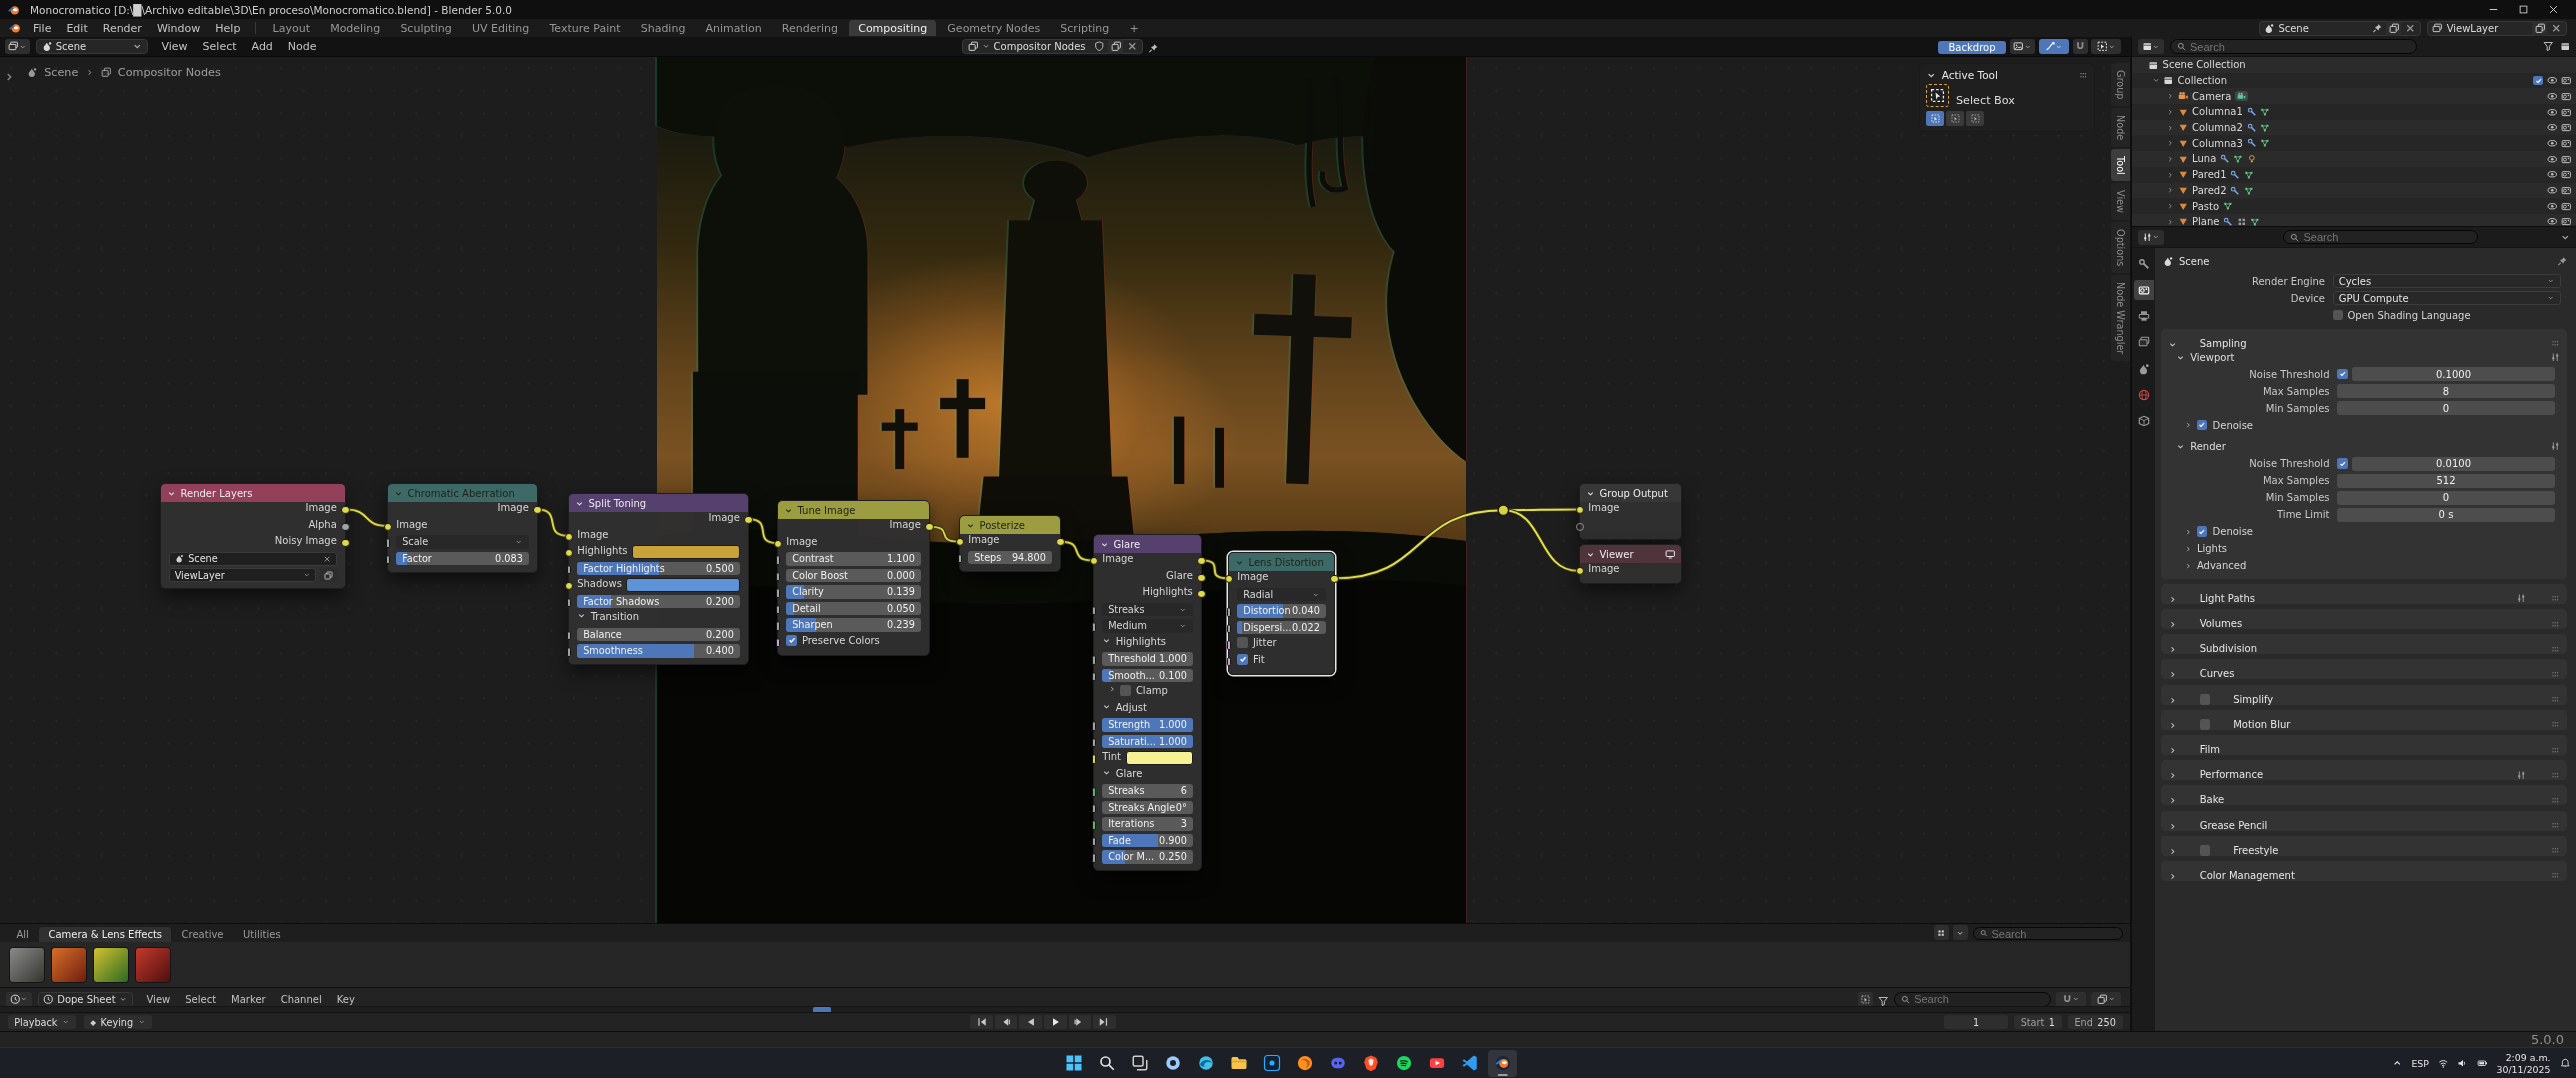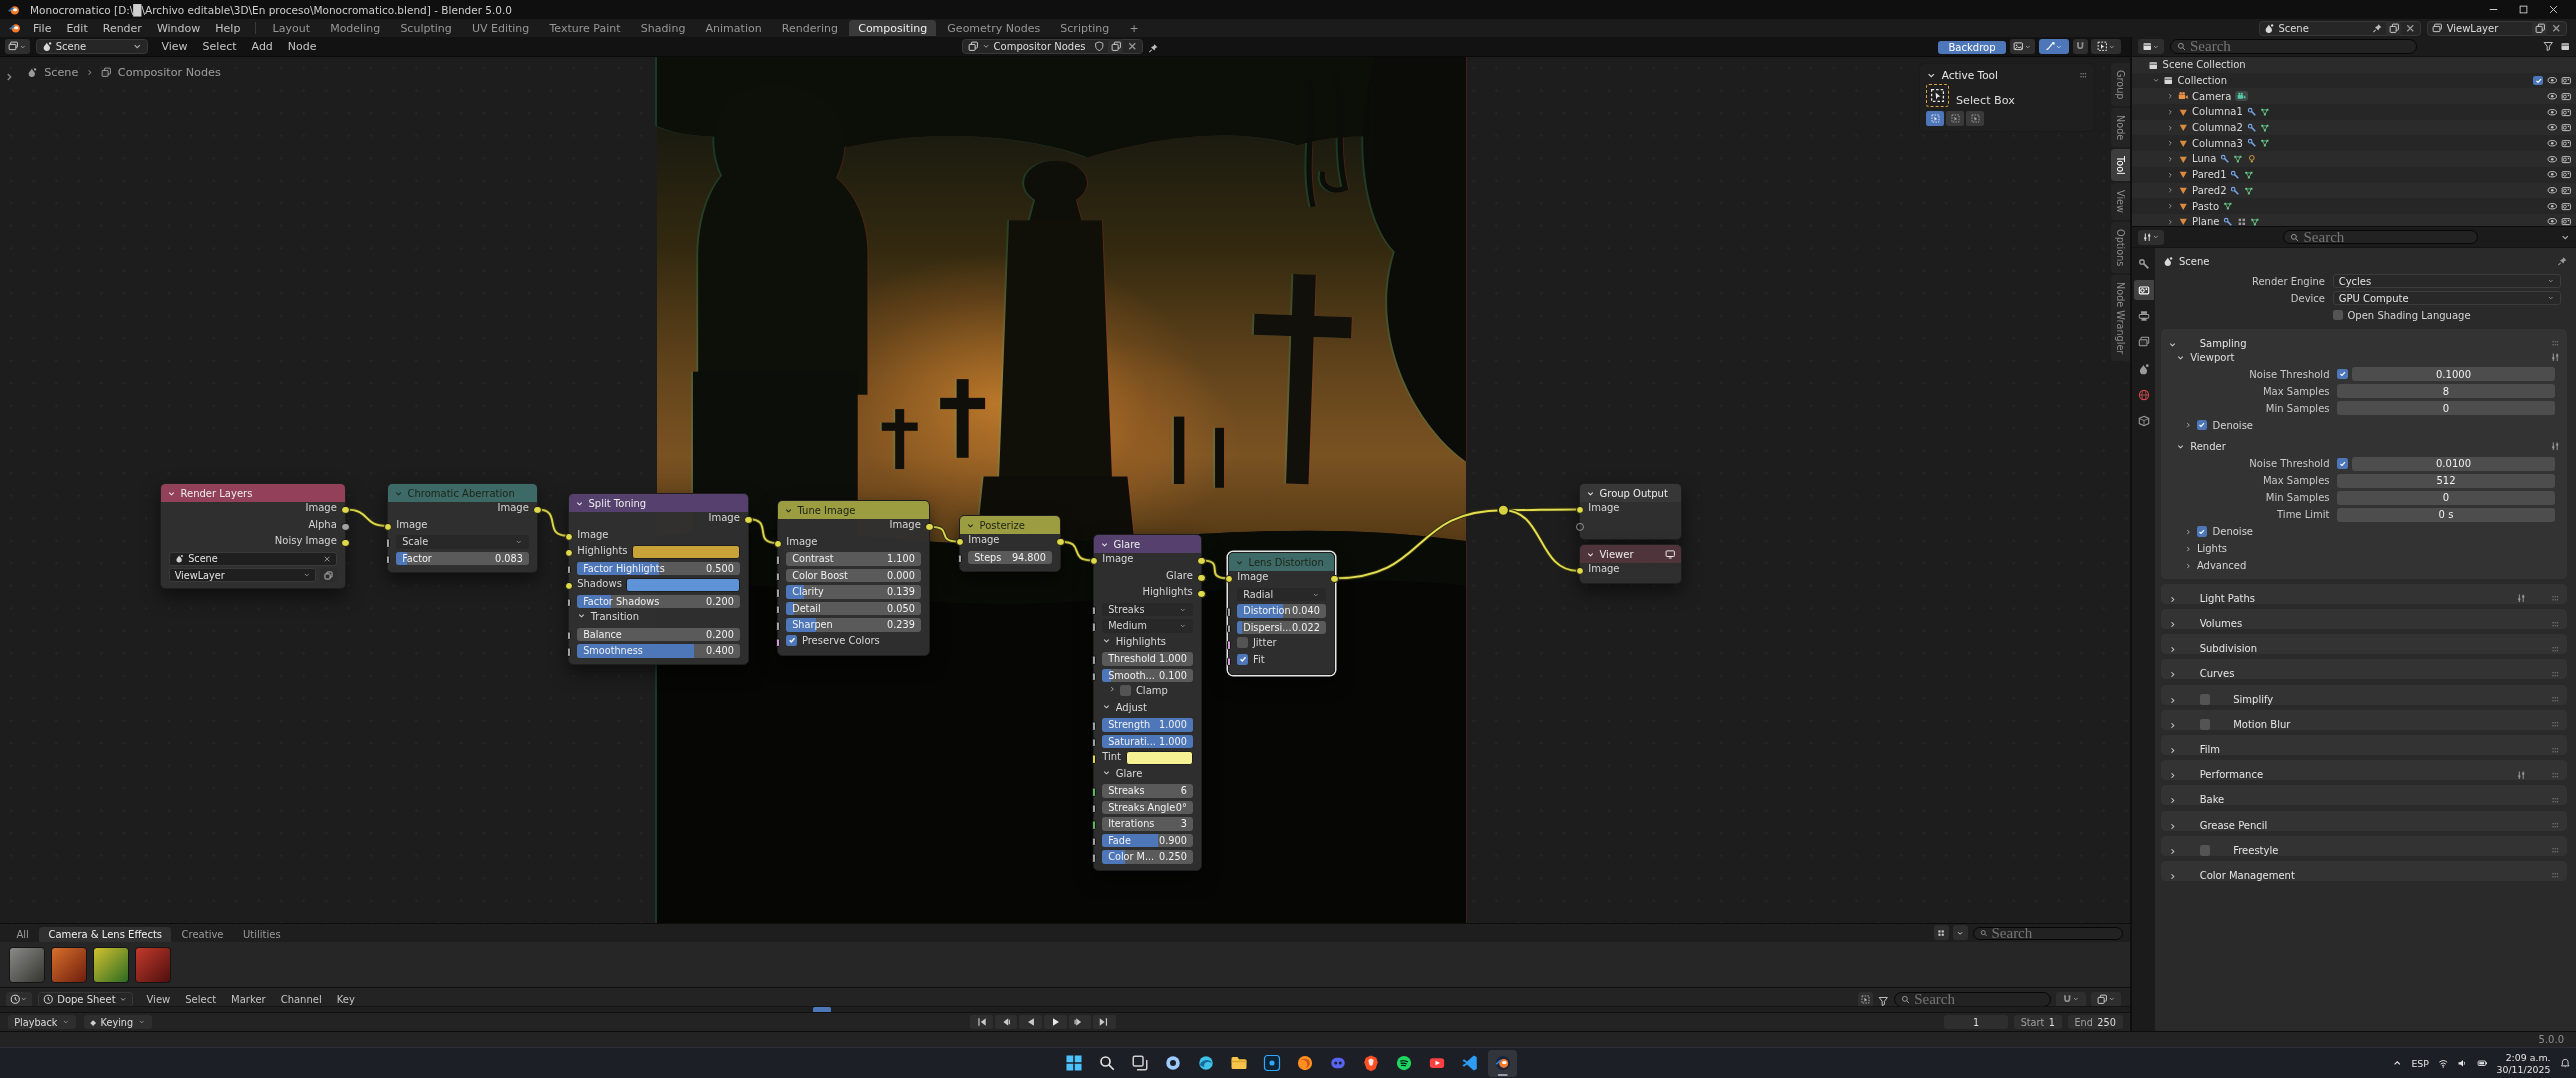--- a/index.html
+++ b/index.html
@@ -59,21 +59,21 @@
 .nswatch{flex:1;height:13.5px;border-radius:3px;border:0.7px solid #1d1d1d}
 .nfield{flex:1;height:14.2px;background:#1f1f1f;border:0.7px solid #3a3a3a;border-radius:3px;display:flex;align-items:center;gap:4.5px;padding:0 4.5px;color:#e2e2e2;font-size:9.7px}
 .cb{width:11.2px;height:11.2px;border-radius:2.2px;background:#545454;display:inline-flex;align-items:center;justify-content:center;flex:none}
 .cb.on{background:#4d77b8}
 .sect{color:#dadada}
 
 
 #outliner{left:2131px;top:37px;width:445px;height:189px;background:#262626;border-left:0.7px solid #0d0d0d;overflow:hidden}
 #outliner-header{height:20px;background:#1b1b1b;display:flex;align-items:center;gap:6px;padding:0 6px;border-bottom:0.7px solid #121212}
 .search-box{display:flex;align-items:center;gap:4.5px;background:#222;border:0.7px solid #060606;border-radius:8.2px;height:14.2px;padding:0 6px;flex:1}
-.search-box input{background:transparent;border:0;outline:0;color:#ccc;font-size:15px;width:100%;font-family:Liberation Serif, serif}
+.search-box input{background:transparent;border:0;outline:0;color:#ccc;font-size:11px;width:100%;font-family:Liberation Sans, sans-serif}
 .ol-row{height:15.7px;display:flex;align-items:center;gap:3.7px;padding-right:4.5px;font-size:10px;color:#d9d9d9}
 .ol-row:nth-child(odd){background:#2b2b2b}
 #properties{left:2131px;top:226px;width:445px;height:805px;background:#2a2a2a;border-left:0.7px solid #0d0d0d;border-top:0.7px solid #0d0d0d;overflow:hidden}
 #props-header{height:21px;display:flex;align-items:center;gap:7.5px;padding:0 6px;background:#1b1b1b;border-bottom:0.7px solid #141414}
 #props-tabs{position:absolute;left:0;top:21px;bottom:0;width:23px;background:#1b1b1b;display:flex;flex-direction:column;align-items:center;padding-top:6px;gap:6.7px}
 .ptab{width:20px;height:19.5px;display:flex;align-items:center;justify-content:center;border-radius:3px 0 0 3px}
 .ptab.active{background:#424242}
 #props-content{position:absolute;left:23px;top:21px;right:0;bottom:0;padding:4.5px 3px 0 1.5px;font-size:10px}
 .prow{display:grid;grid-template-columns:176px 1fr;align-items:center;min-height:17px;padding-right:12px}
 .prow .plabel{text-align:right;padding-right:7.5px;color:#c9c9c9;white-space:nowrap}
@@ -90,21 +90,21 @@
 .shelf-tab.active{background:#303030;color:#f0f0f0}
 #shelf-body{left:0;top:942px;width:2130px;height:45px;background:#262626;display:flex;align-items:center;gap:6px;padding:0 9px}
 .thumb{width:36px;height:36px;border-radius:3.7px;border:0.7px solid #141414}
 #dope-header{left:0;top:987px;width:2130px;height:19.5px;background:#232323;border-top:0.7px solid #101010;display:flex;align-items:center;gap:6px;padding:11px 6px}
 #dope-canvas{left:0;top:1006px;width:2130px;height:6px;background:#1e1e1e;border-top:0.7px solid #141414}
 #timeline{left:0;top:1012px;width:2130px;height:19px;background:#232323;border-top:0.7px solid #101010;display:flex;align-items:center;gap:7.5px;padding:0 7.5px}
 .tbtn{width:22.5px;height:14.2px;background:#2e2e2e;border-radius:2.2px;display:flex;align-items:center;justify-content:center}
 .tchip{height:14.2px;background:#2e2e2e;border-radius:3px;display:flex;align-items:center;gap:4.5px;padding:0 6.7px;font-size:9.7px;color:#ddd}
 
 
-#statusbar{left:0;top:1031px;width:2576px;height:15.7px;background:#232323;border-top:0.7px solid #0d0d0d;display:flex;align-items:center;justify-content:flex-end;padding:0 12px;color:#8f8f8f;font-size:10px}
+#statusbar{left:0;top:1031px;width:2576px;height:15.7px;background:#232323;border-top:0.7px solid #0d0d0d;display:flex;align-items:center;justify-content:flex-end;padding:0 12px;color:#8f8f8f;font-size:13px}
 #taskbar{left:0;top:1047px;width:2576px;height:31px;background:#1c1f26;border-top:0.7px solid #2a2d35;display:flex;align-items:center;justify-content:center;gap:4.5px}
 .tk{width:28.5px;height:27px;border-radius:3.7px;display:flex;align-items:center;justify-content:center;position:relative}
 .tk.active{background:rgba(255,255,255,.1)}
 .tk.active::after{content:"";position:absolute;bottom:0.7px;left:50%;transform:translateX(-50%);width:10.5px;height:2.2px;border-radius:1.5px;background:#9aa0a8}
 #tray{position:absolute;right:6px;top:0;height:31px;display:flex;align-items:center;gap:9px;color:#e4e4e4;font-size:9.4px}
 #clockblock{text-align:right;line-height:1.25}
 </style>
 </head>
 <body>
 

